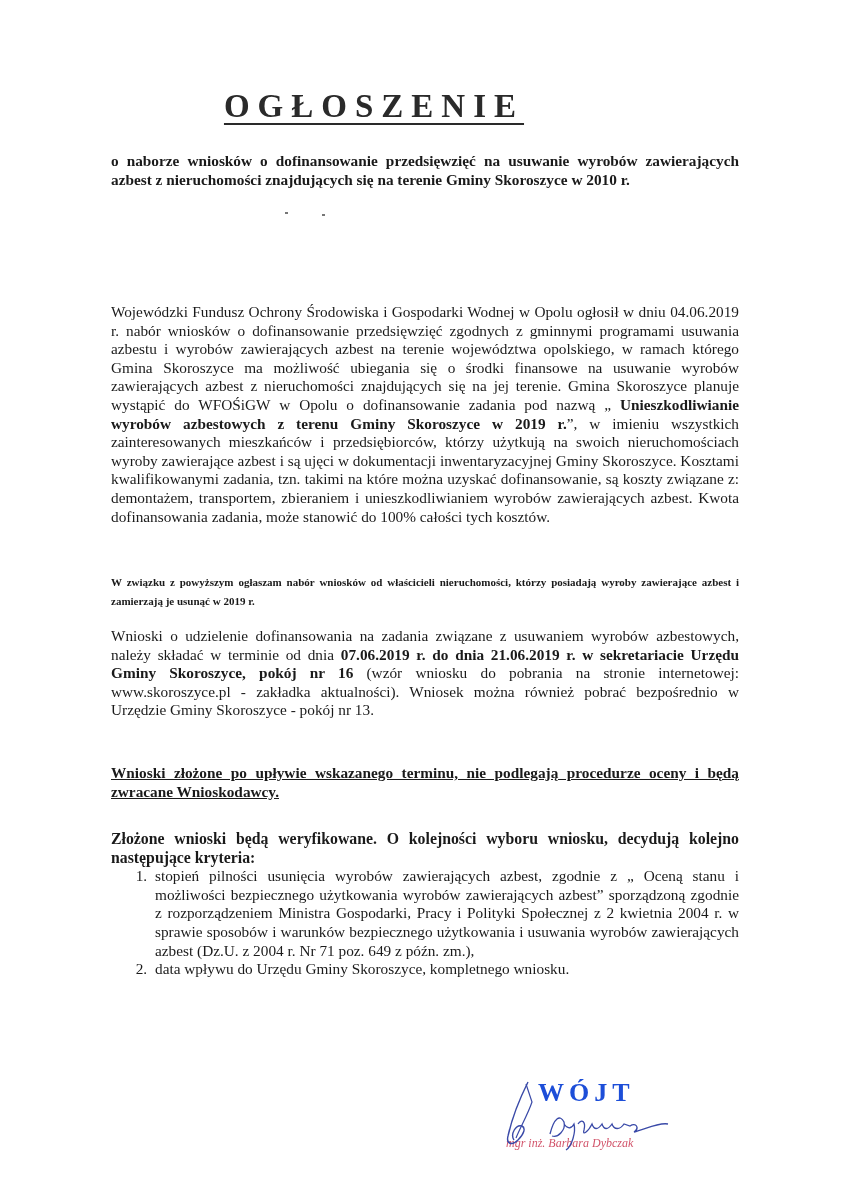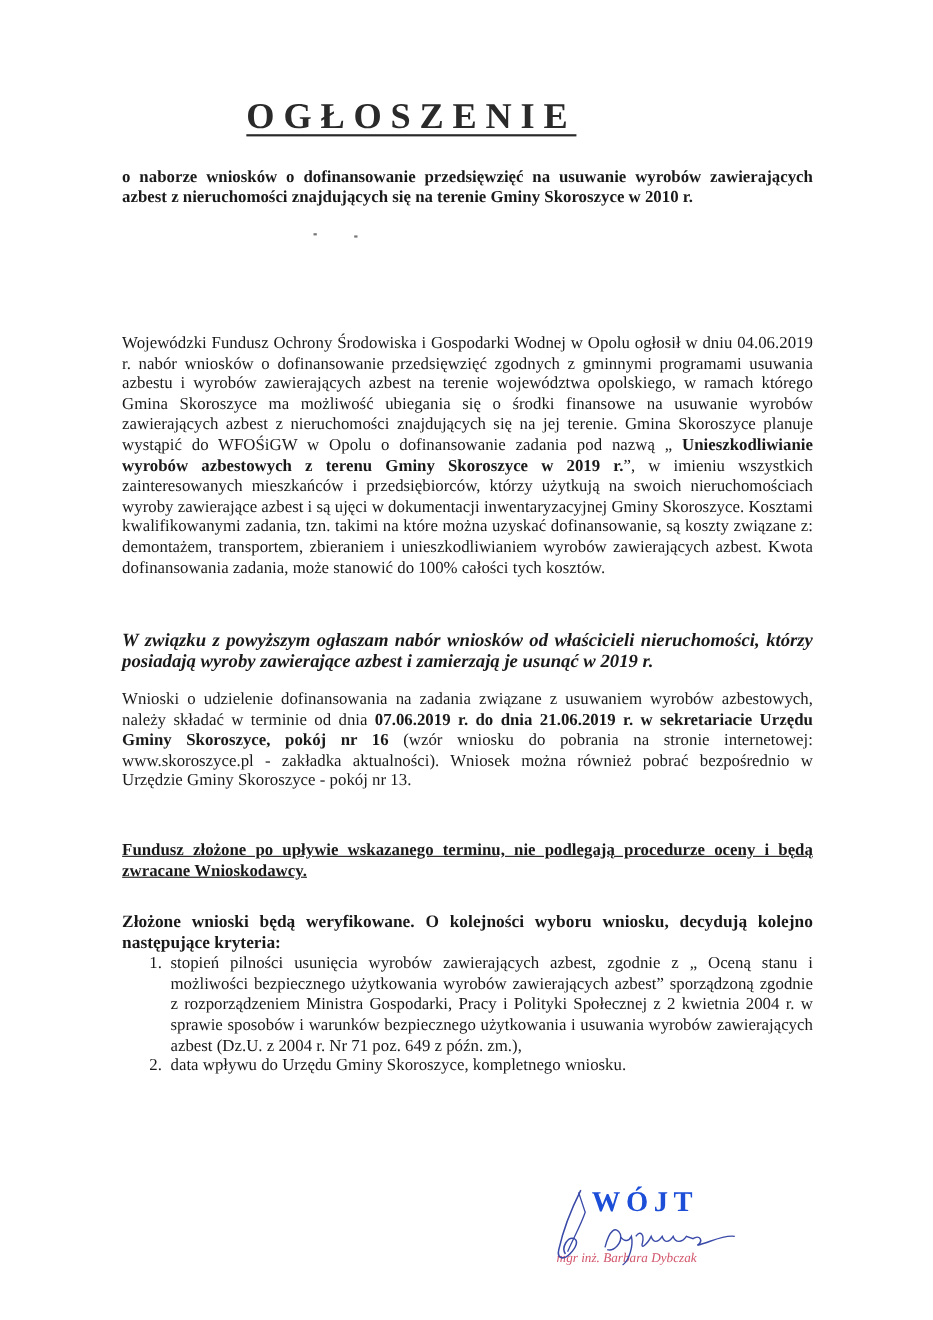--- a/index.html
+++ b/index.html
@@ -11,21 +11,21 @@
   .page { position: absolute; left: 0; top: 0; width: 848px; height: 1200px; }
   .title {
     position: absolute; left: 0; width: 748px; top: 88px;
     text-align: center; font-weight: bold; font-size: 33px;
     letter-spacing: 8px; text-decoration: underline; text-underline-offset: 6px;
     text-decoration-thickness: 2px; color: #2a2a2a;
   }
   .block { position: absolute; left: 111px; width: 628px; font-size: 15.3px; line-height: 18.6px; text-align: justify; }
   .subtitle { top: 152px; font-weight: bold; }
   .p1 { top: 283px; margin-top: 20px; }
-  .bold-para { top: 573px; font-weight: bold; font-size: 17px; font-style: italic; }
+  .bold-para { top: 573px; font-weight: bold; font-size: 11px; }
   .p2 { top: 627px; }
   .warn { top: 764px; font-weight: bold; text-decoration: underline; }
   .criteria { top: 830px; }
   .criteria .head { font-weight: bold; font-size: 15.8px; }
   .criteria ol { margin: 0; padding-left: 40px; }
   .criteria li { padding-left: 4px; }
   .contact { top: 1048px; }
   b { font-weight: bold; }
   .stamp { position: absolute; left: 498px; top: 1078px; width: 200px; height: 80px; }
   .wojt {
@@ -52,21 +52,21 @@
   <div class="block p1">
     <span>Wojewódzki Fundusz Ochrony Środowiska i Gospodarki Wodnej w Opolu  ogłosił w dniu 04.06.2019 r. nabór wniosków o dofinansowanie przedsięwzięć zgodnych z gminnymi programami usuwania azbestu i wyrobów zawierających azbest na terenie województwa opolskiego, w ramach którego Gmina Skoroszyce ma możliwość ubiegania się o środki finansowe na usuwanie wyrobów zawierających azbest z nieruchomości znajdujących  się na jej  terenie. Gmina Skoroszyce planuje wystąpić do WFOŚiGW   w Opolu o dofinansowanie zadania pod nazwą „ </span><b>Unieszkodliwianie wyrobów azbestowych z terenu Gminy Skoroszyce w 2019 r.</b><span>”, w imieniu wszystkich zainteresowanych mieszkańców i przedsiębiorców, którzy użytkują na swoich nieruchomościach  wyroby  zawierające azbest i są ujęci w dokumentacji inwentaryzacyjnej  Gminy Skoroszyce. Kosztami kwalifikowanymi zadania, tzn. takimi na które można uzyskać dofinansowanie, są koszty związane z: demontażem, transportem, zbieraniem i unieszkodliwianiem wyrobów zawierających azbest. Kwota dofinansowania zadania, może stanowić do 100% całości tych kosztów.</span>
   </div>
 
   <div class="block bold-para">W związku z powyższym ogłaszam nabór wniosków od właścicieli nieruchomości, którzy posiadają wyroby zawierające azbest i zamierzają je usunąć w 2019 r.</div>
 
   <div class="block p2">
     <span>Wnioski o udzielenie dofinansowania na zadania związane z usuwaniem wyrobów azbestowych, należy składać w terminie od dnia </span><b>07.06.2019 r. do dnia 21.06.2019 r. w sekretariacie Urzędu Gminy Skoroszyce, pokój nr 16</b><span> (wzór wniosku do pobrania na stronie internetowej: www.skoroszyce.pl - zakładka aktualności). Wniosek można również pobrać bezpośrednio w Urzędzie Gminy Skoroszyce - pokój nr 13.</span>
   </div>
 
-  <div class="block warn"> Fundusz złożone po  upływie wskazanego terminu, nie podlegają procedurze oceny i będą zwracane Wnioskodawcy.</div>
+  <div class="block warn"> Wnioski złożone po  upływie wskazanego terminu, nie podlegają procedurze oceny i będą zwracane Wnioskodawcy.</div>
 
   <div class="block criteria">
     <div class="head">Złożone wnioski będą weryfikowane. O kolejności wyboru wniosku, decydują kolejno następujące kryteria:</div>
     <ol>
       <li>stopień pilności usunięcia wyrobów zawierających azbest, zgodnie z „ Oceną stanu i możliwości bezpiecznego użytkowania wyrobów zawierających azbest” sporządzoną zgodnie z rozporządzeniem Ministra Gospodarki, Pracy i Polityki Społecznej z 2 kwietnia 2004 r. w sprawie sposobów i warunków bezpiecznego użytkowania i usuwania wyrobów zawierających azbest (Dz.U. z 2004 r. Nr 71 poz. 649 z późn. zm.),</li>
       <li>data wpływu do Urzędu Gminy Skoroszyce,  kompletnego wniosku.</li>
     </ol>
   </div>
 
 

